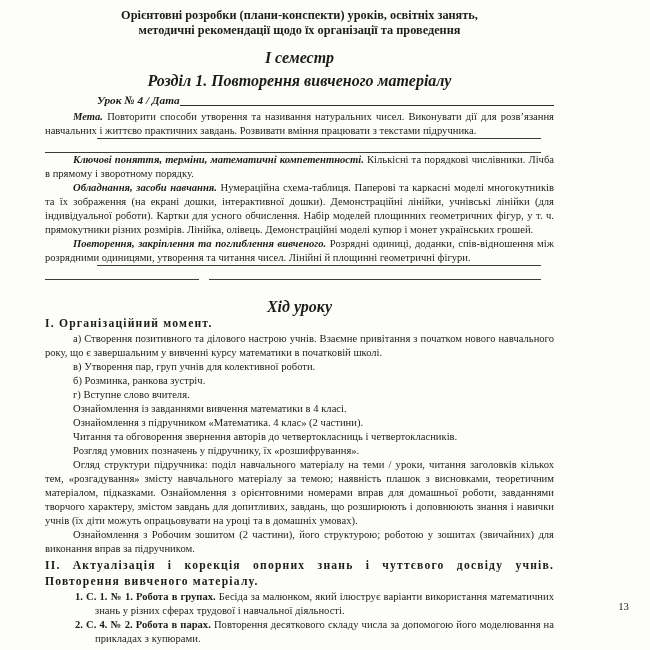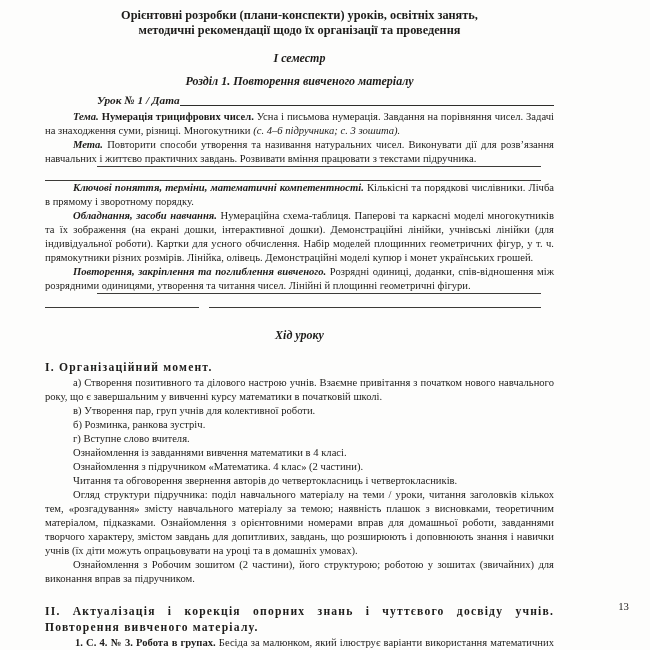--- a/index.html
+++ b/index.html
@@ -18,21 +18,21 @@
   .doc-header {
     text-align:center;
     font-weight:bold;
     font-size:12.3px;
     line-height:15px;
   }
   .center-bi {
     text-align:center;
     font-weight:bold;
     font-style:italic;
-    font-size:12px;
+    font-size:16px;
     line-height:14px;
   }
   .semester { margin-top:13px; }
   .chapter  { margin-top:9px; }
   .lesson-row {
     display:flex;
     align-items:flex-end;
     margin:5px 0 3px 52px;
     font-weight:bold;
     font-style:italic;
@@ -52,21 +52,21 @@
   .rule-split .seg { border-bottom:1px solid #3c3b38; height:0; }
   .rule-split .seg-a { width:31%; }
   .rule-split .seg-b { flex:1; margin-left:10px; }
   .flow-heading { margin-top:20px; }
   .sec-title {
     font-weight:bold;
     font-size:11.6px;
     letter-spacing:1.2px;
     line-height:16px;
     text-align:justify;
-    margin-top:18px;
+    margin-top:2px;
   }
   .num-item {
     text-align:justify;
     padding-left:50px;
     text-indent:-20px;
   }
   .page-number {
     position:absolute;
     top:599px; right:21px;
     font-size:10.8px;
@@ -79,30 +79,24 @@
 
   <div class="doc-header">
     <div>Орієнтовні розробки (плани-конспекти) уроків, освітніх занять,</div>
     <div>методичні рекомендації щодо їх організації та проведення</div>
   </div>
 
   <div class="center-bi semester">І семестр</div>
   <div class="center-bi chapter">Розділ 1. Повторення вивченого матеріалу</div>
 
   <div class="lesson-row">
-    <span>Урок № 1 / Дата</span>
+    <span>Урок № 4 / Дата</span>
     <span class="fill-line"></span>
   </div>
 
-  <p class="body">
-    <span class="bi">Тема.</span>
-    <span class="b">Нумерація трицифрових чисел.</span>
-    <span>Усна і письмова нумерація. Завдання на порівняння чисел. Задачі на знаходження суми, різниці. Многокутники</span>
-    <span class="i">(с. 4–6 підручника; с. 3 зошита).</span>
-  </p>
 
   <p class="body">
     <span class="bi">Мета.</span>
     <span>Повторити способи утворення та називання натуральних чисел. Виконувати дії для розв’язання навчальних і життєво практичних завдань. Розвивати вміння працювати з текстами підручника.</span>
   </p>
 
   <div class="rule rule-indent mt8"></div>
   <div class="rule mt13"></div>
 
   <p class="body mt8">
@@ -130,28 +124,29 @@
 
   <div class="sec-title">І. Організаційний момент.</div>
 
   <p class="body">а) Створення позитивного та ділового настрою учнів. Взаємне привітання з початком нового навчального року, що є завершальним у вивченні курсу математики в початковій школі.</p>
   <p class="body">в) Утворення пар, груп учнів для колективної роботи.</p>
   <p class="body">б) Розминка, ранкова зустріч.</p>
   <p class="body">г) Вступне слово вчителя.</p>
   <p class="body">Ознайомлення із завданнями вивчення математики в 4 класі.</p>
   <p class="body">Ознайомлення з підручником «Математика. 4 клас» (2 частини).</p>
   <p class="body">Читання та обговорення звернення авторів до четвертокласниць і четвертокласників.</p>
+  <p class="body">Розгляд умовних позначень у підручнику, їх «розшифрування».</p>
   <p class="body">Огляд структури підручника: поділ навчального матеріалу на теми / уроки, читання заголовків кількох тем, «розгадування» змісту навчального матеріалу за темою; наявність плашок з висновками, теоретичним матеріалом, підказками. Ознайомлення з орієнтовними номерами вправ для домашньої роботи, завданнями творчого характеру, змістом завдань для допитливих, завдань, що розширюють і доповнюють знання і навички учнів (їх діти можуть опрацьовувати на уроці та в домашніх умовах).</p>
   <p class="body">Ознайомлення з Робочим зошитом (2 частини), його структурою; роботою у зошитах (звичайних) для виконання вправ за підручником.</p>
 
   <div class="sec-title">ІІ. Актуалізація і корекція опорних знань і чуттєвого досвіду учнів. Повторення вивченого матеріалу.</div>
 
   <p class="num-item">
     <span class="b">1.</span>
-    <span class="b">С. 4. № 3. Робота в групах.</span>
+    <span class="b">С. 1. № 1. Робота в групах.</span>
     <span>Бесіда за малюнком, який ілюструє варіанти використання математичних знань у різних сферах трудової і навчальної діяльності.</span>
   </p>
   <p class="num-item">
     <span class="b">2.</span>
     <span class="b">С. 4. № 2. Робота в парах.</span>
     <span>Повторення десяткового складу числа за допомогою його моделювання на прикладах з купюрами.</span>
   </p>
 
   <div class="page-number">13</div>
 

